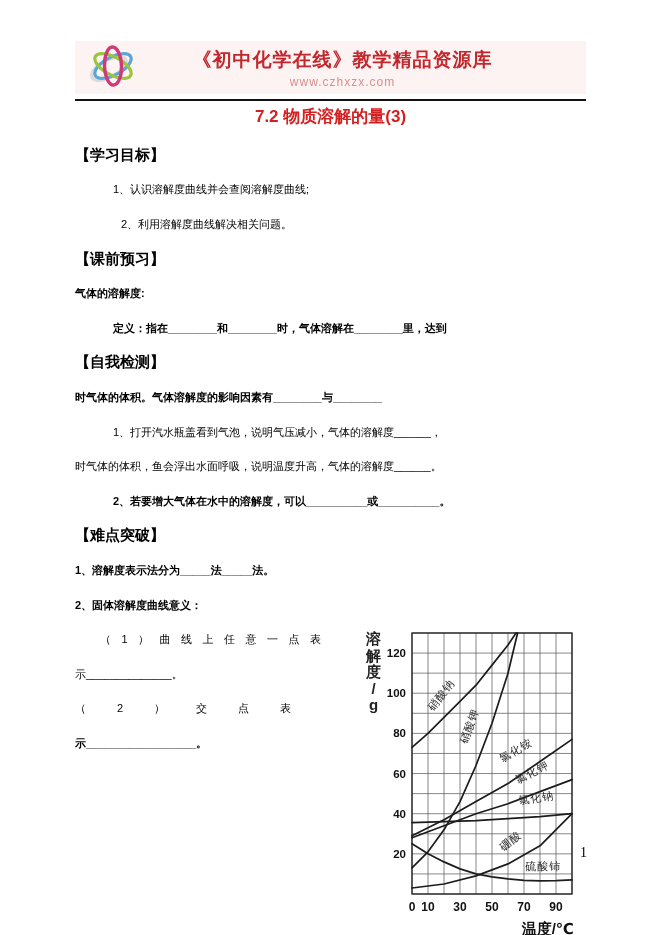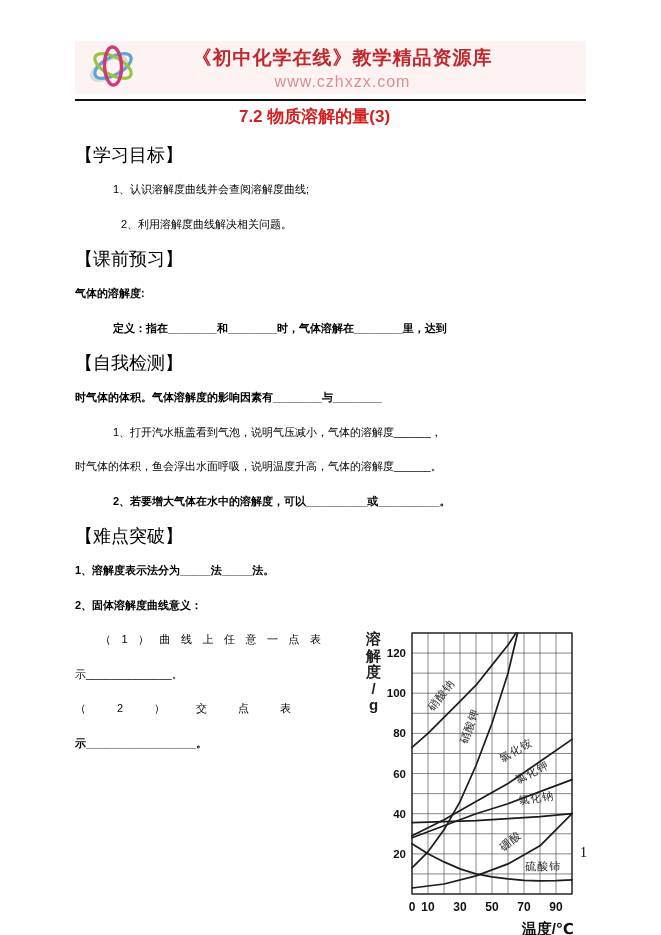--- a/index.html
+++ b/index.html
@@ -4,29 +4,29 @@
 <style>
   html,body{margin:0;padding:0;}
   body{width:661px;height:935px;position:relative;background:#ffffff;overflow:hidden;
        font-family:"Liberation Sans","DejaVu Sans",sans-serif;color:#000;}
   
   .hdr{position:absolute;left:75px;top:41px;width:511px;height:53px;background:#fcf3f2;
        display:flex;align-items:center;}
   .logo{margin-left:12px;width:52px;height:50px;flex:0 0 auto;}
   .hbrand{flex:1;text-align:center;padding-right:40px;}
   .brand{font-size:19px;font-weight:700;color:#c1272d;letter-spacing:1px;}
-  .url{font-size:16px;color:#d98f8f;margin-top:2px;letter-spacing:1px;}
+  .url{font-size:12px;color:#d98f8f;margin-top:2px;letter-spacing:1px;}
   .rule{position:absolute;left:75px;top:99px;width:511px;height:2px;background:#111;}
   
-  .title{position:absolute;left:59px;top:105px;width:511px;text-align:center;
+  .title{position:absolute;left:75px;top:105px;width:511px;text-align:center;
          font-size:17px;font-weight:700;color:#d42020;}
   
   .txt{position:absolute;left:75px;top:138px;width:560px;}
   .ln{height:34.6px;display:flex;align-items:center;white-space:nowrap;font-size:11px;}
-  .head{font-weight:400;font-size:18px;}
+  .head{font-weight:700;font-size:15px;}
   .b{font-weight:700;}
   .ind{padding-left:38px;}
   .ind2{padding-left:46px;}
   .sp1{letter-spacing:10.5px;margin-left:25px;}
   .sp2{letter-spacing:31px;}
   
   .ylab{position:absolute;left:366px;top:631px;display:flex;flex-direction:column;
         font-size:15px;font-weight:700;color:#222;line-height:16.5px;align-items:center;}
   .chartsvg{position:absolute;left:372px;top:625px;}
   .pagenum{position:absolute;left:580px;top:845px;font-size:14px;font-family:"Liberation Serif",serif;}

